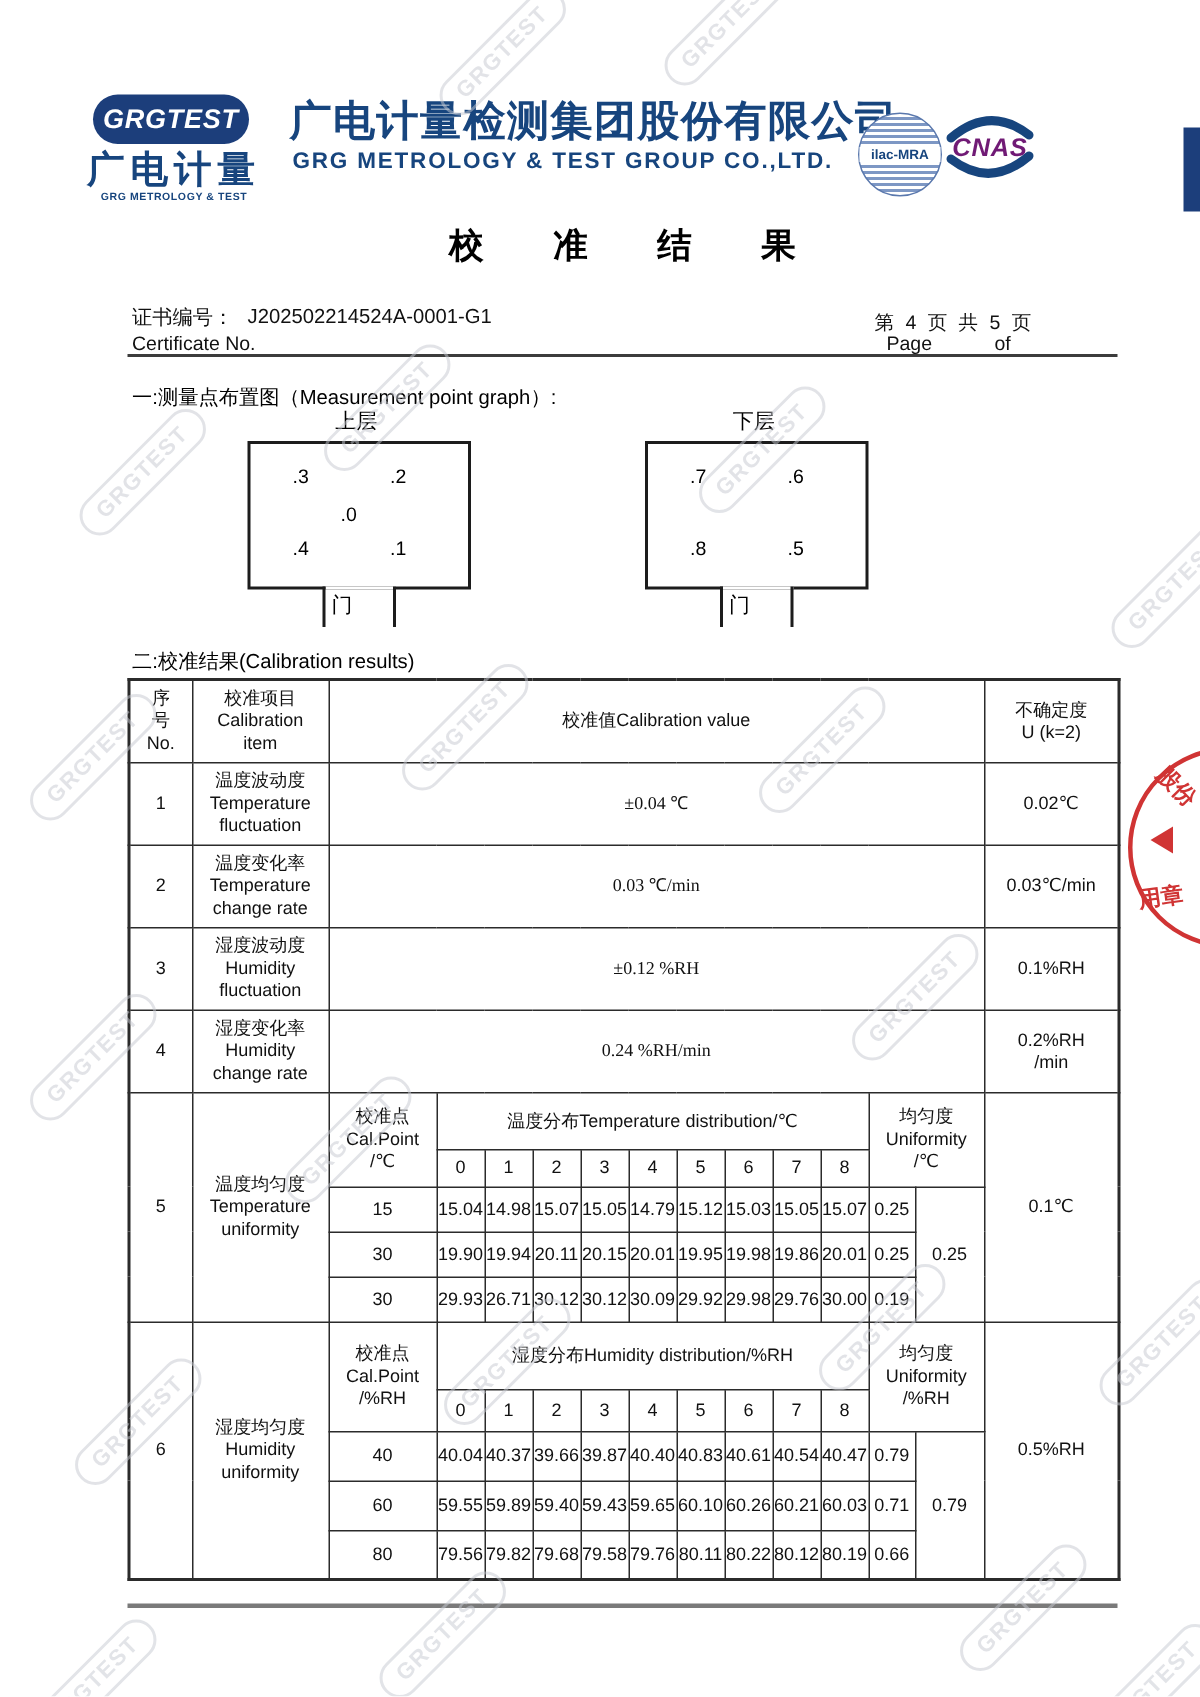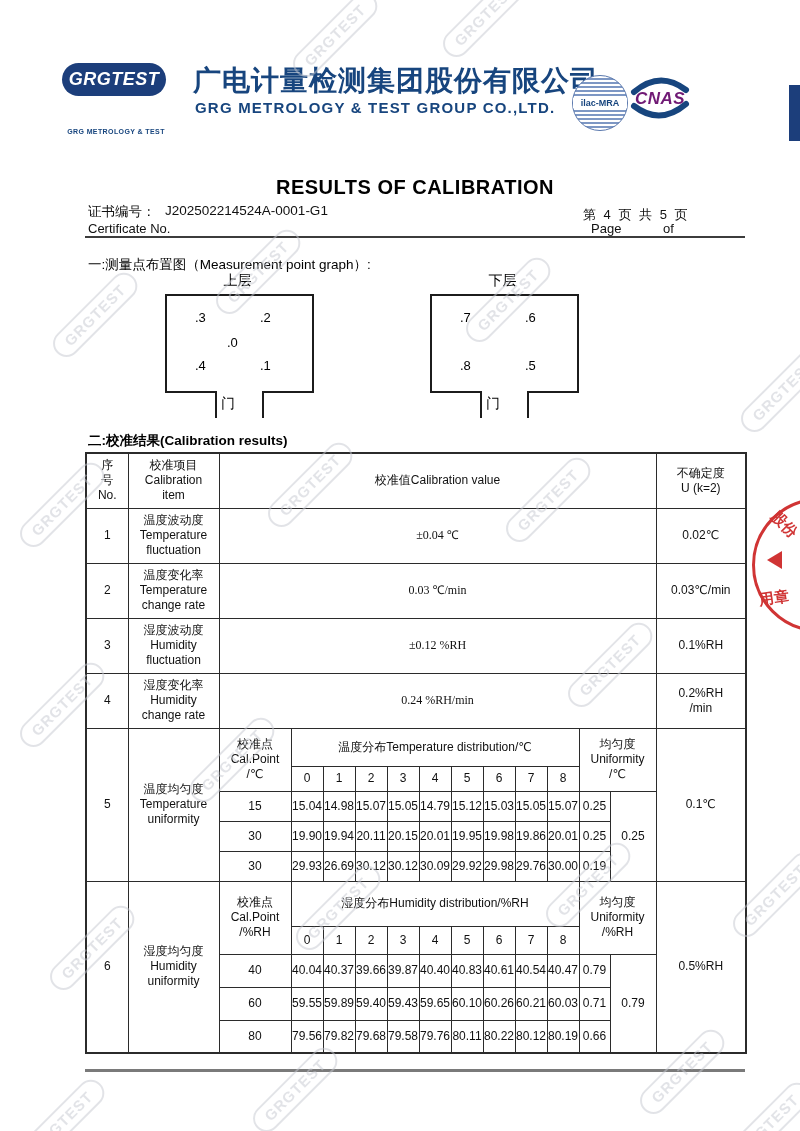--- a/index.html
+++ b/index.html
@@ -78,37 +78,38 @@
   .stamp .tri{position:absolute;left:12px;top:50px;width:0;height:0;
               border-top:9px solid transparent;border-bottom:9px solid transparent;
               border-right:15px solid #d03434;}
 </style>
 </head>
 <body>
 
 <div id="page">
 
   <div class="badge">GRGTEST</div>
+  <div class="logo-cn navy">广电计量</div>
   <div class="logo-en navy">GRG METROLOGY &amp; TEST</div>
   <div class="company-cn navy">广电计量检测集团股份有限公司</div>
   <div class="company-en navy">GRG METROLOGY &amp; TEST GROUP CO.,LTD.</div>
 
   <div class="ilac">
     <div class="band">ilac-MRA</div>
   </div>
   <div class="cnas-wrap">
     <svg width="60" height="44" viewBox="0 0 60 44">
       <path d="M4 16 Q30 -6 56 14" fill="none" stroke="#17457e" stroke-width="6" stroke-linecap="round"></path>
       <path d="M4 30 Q30 50 56 28" fill="none" stroke="#17457e" stroke-width="6" stroke-linecap="round"></path>
     </svg>
     <div class="cnas-txt">CNAS</div>
   </div>
   <div class="side-tab"></div>
 
-  <div class="title-en">RESULTS OF CALIBRATION</div>
+  <div class="title-cn">校 准 结 果</div>
 
   <div class="cert-label">证书编号：</div>
   <div class="cert-no">J202502214524A-0001-G1</div>
   <div class="cert-label-en">Certificate No.</div>
   <div class="pageline">第 4  页  共 5  页</div>
   <div class="page-en">Page</div>
   <div class="of-en">of</div>
   <div class="rule-top"></div>
 
   <div class="sec-head" style="left:88px;top:256px;">一:测量点布置图（Measurement point graph）:</div>
@@ -131,21 +132,21 @@
     <div class="pt" style="left:28px;top:14px;">.7</div>
     <div class="pt" style="left:93px;top:14px;">.6</div>
     <div class="pt" style="left:28px;top:62px;">.8</div>
     <div class="pt" style="left:93px;top:62px;">.5</div>
     <div class="door-gap"></div>
     <div class="leg" style="left:48px;"></div>
     <div class="leg" style="left:95px;"></div>
     <div class="door-ch">门</div>
   </div>
 
-  <div class="sec-head" style="left:88px;top:432px;font-weight:bold;">二:校准结果(Calibration results)</div>
+  <div class="sec-head" style="left:88px;top:432px;">二:校准结果(Calibration results)</div>
 
   <table class="t">
     <colgroup>
       <col style="width:42px">
         <col style="width:91px">
         <col style="width:72px">
       <col style="width:32px">
         <col style="width:32px">
         <col style="width:32px">
       <col style="width:32px">
@@ -252,21 +253,21 @@
       <td class="fs10">20.01</td>
       <td class="fs10">19.95</td>
       <td class="fs10">19.98</td>
       <td class="fs10">19.86</td>
       <td class="fs10">20.01</td>
       <td class="fs11">0.25</td>
     </tr>
     <tr class="h30">
       <td>30</td>
       <td class="fs10">29.93</td>
-      <td class="fs10">26.69</td>
+      <td class="fs10">26.71</td>
       <td class="fs10">30.12</td>
       <td class="fs10">30.12</td>
       <td class="fs10">30.09</td>
       <td class="fs10">29.92</td>
       <td class="fs10">29.98</td>
       <td class="fs10">29.76</td>
       <td class="fs10">30.00</td>
       <td class="fs11">0.19</td>
     </tr>
 

